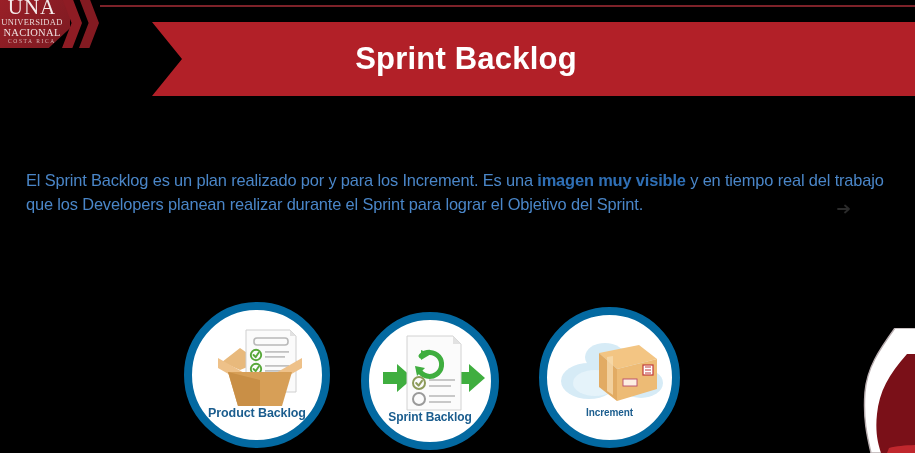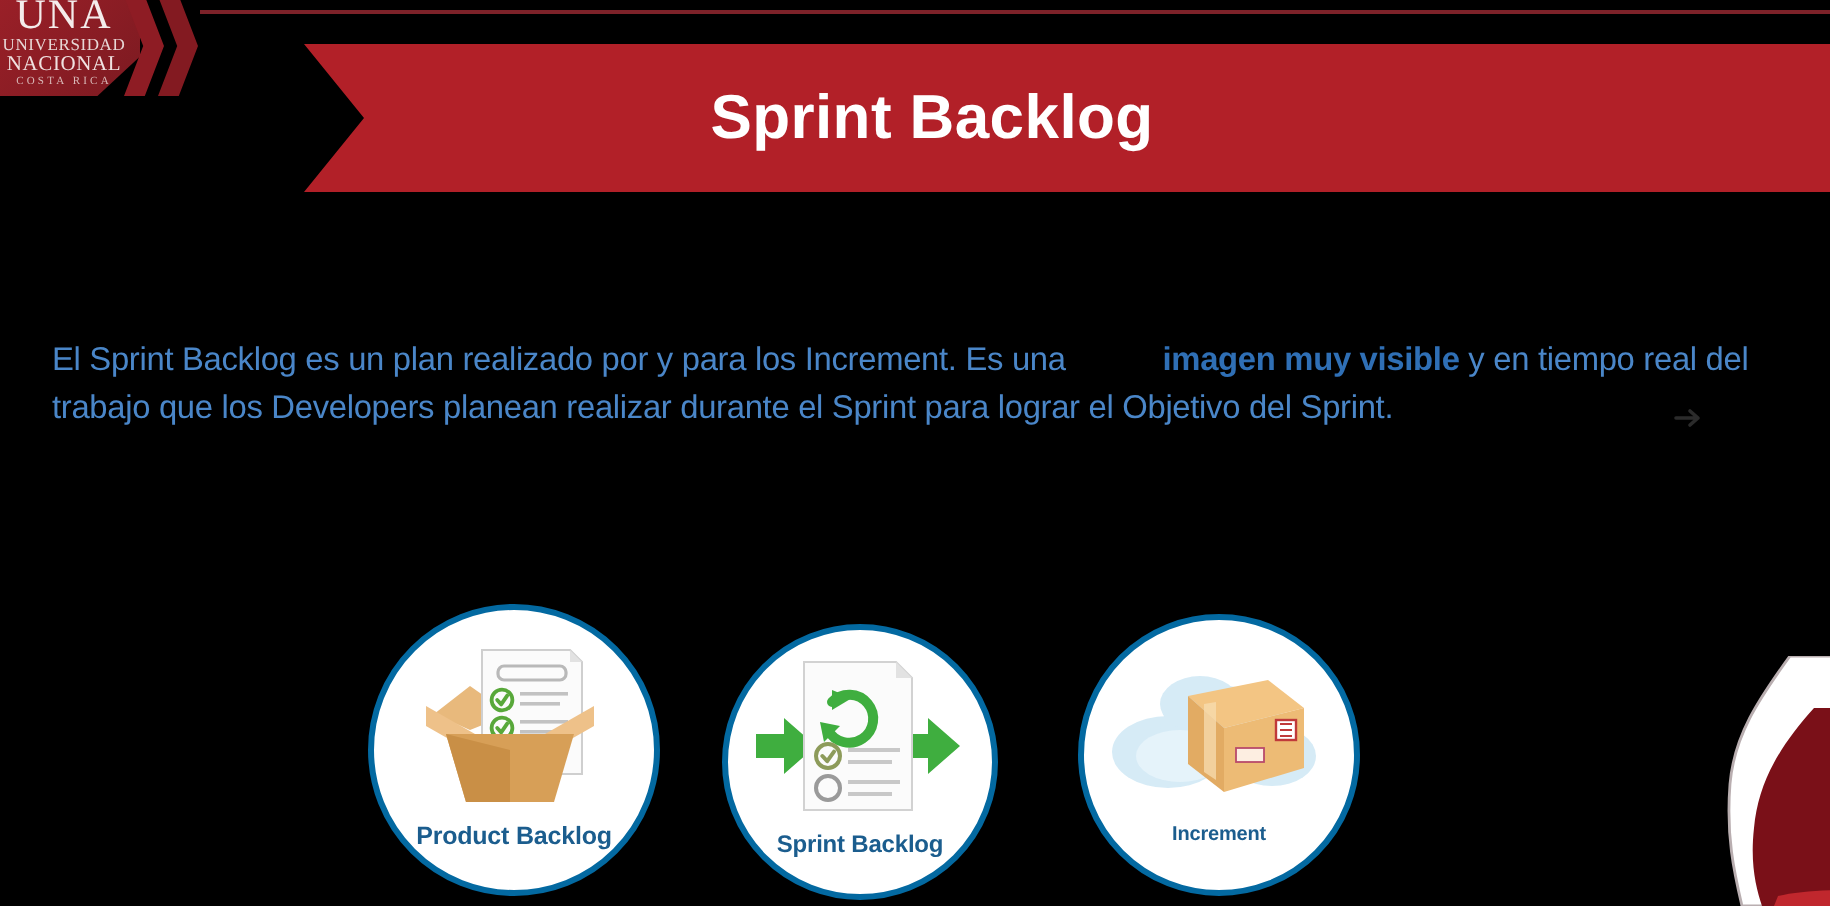--- a/index.html
+++ b/index.html
@@ -119,21 +119,20 @@
     top: 168px;
     width: 878px;
     font-size: 16.4px;
     line-height: 24px;
     color: #4a86c8;
     letter-spacing: -0.15px;
   }
   .body-text b {
     color: #2f6fb5;
     font-weight: bold;
-    margin-left: 44px;
   }
 
   
   .cursor {
     position: absolute;
     left: 836px;
     top: 200px;
     width: 18px;
     height: 18px;
   }
@@ -143,21 +142,21 @@
     position: absolute;
     left: 0;
     top: 296px;
     width: 915px;
     height: 160px;
   }
   .circle {
     position: absolute;
     border-radius: 50%;
     background: #ffffff;
-    border: 3px solid #0369a1;
+    border: 8px solid #0369a1;
     box-sizing: border-box;
   }
   .circle.c-product  { left: 184px; top: 6px;  width: 146px; height: 146px; }
   .circle.c-sprint   { left: 361px; top: 16px; width: 138px; height: 138px; }
   .circle.c-increment{ left: 539px; top: 11px; width: 141px; height: 141px; }
 
   .circle .art {
     position: absolute;
     left: 0; right: 0; top: 8px;
     height: 92px;

